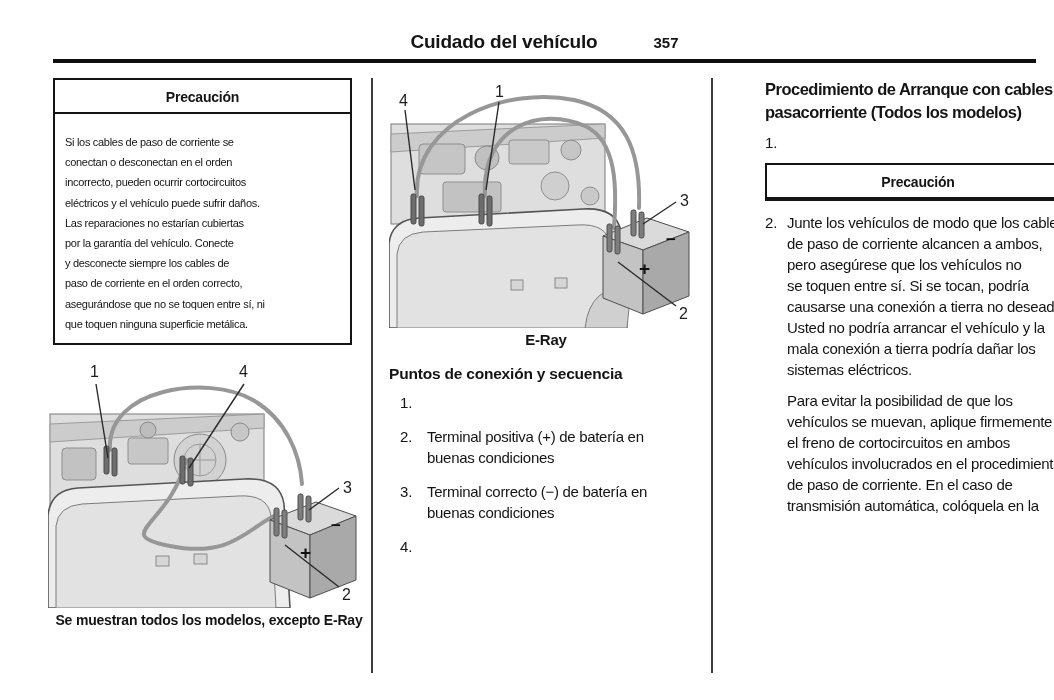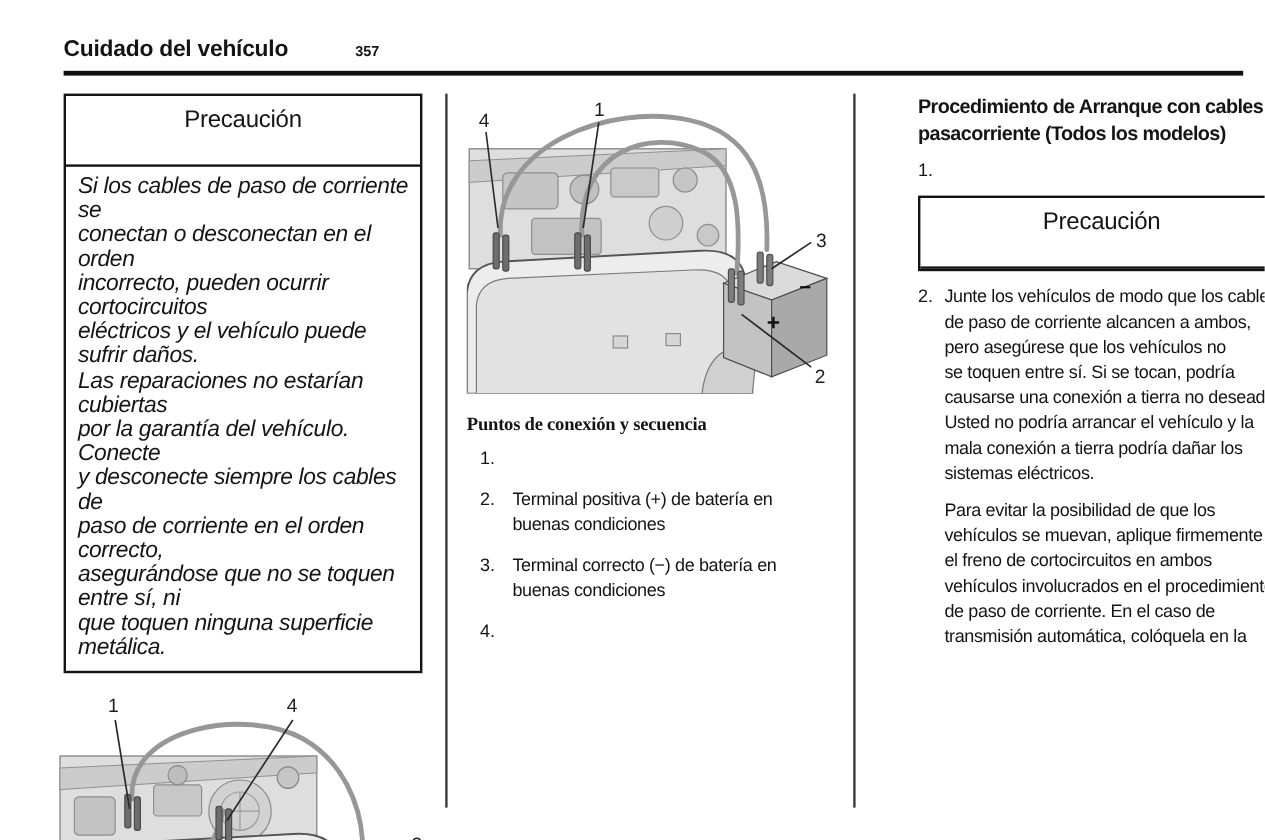--- a/index.html
+++ b/index.html
@@ -1,54 +1,54 @@
 <!DOCTYPE html>
 <html><head>
 <meta charset="utf-8">
 <style>
   html,body { margin:0; padding:0; background:#ffffff; }
   .page { position:relative; width:1054px; height:700px; background:#fff; overflow:hidden;
           font-family:"Liberation Sans", sans-serif; color:#141414; }
 
   
   .hdr { position:absolute; top:31px; left:53px; width:983px; display:flex;
-         justify-content:flex-start; align-items:baseline; }
+         justify-content:center; align-items:baseline; }
   .hdr-title { font-weight:bold; font-size:19px; letter-spacing:-0.2px; margin-right:56px; }
-  .hdr-num   { font-weight:bold; font-size:12px; }
+  .hdr-num   { font-weight:bold; font-size:15px; }
   .hdr-rule  { position:absolute; top:59px; left:53px; width:983px; height:4px; background:#0f0f0f; }
 
   
   .divider { position:absolute; top:78px; height:595px; width:2px; background:#3c3c3c; }
   .div1 { left:371px; } .div2 { left:711px; }
 
   .col { position:absolute; top:78px; }
   .col-left  { left:53px;  width:299px; }
   .col-mid   { left:389px; width:314px; }
   .col-right { left:755px; width:306px;margin-left:10px; }
 
   
   .caution { border:2px solid #141414; background:#fff; }
-  .caution-title { text-align:center; font-weight:normal; font-size:20px;
-                   padding:9px 0 25px; border-bottom:2px solid #141414; letter-spacing:-0.2px; }
-  .caution-body  { font-size:19px; line-height:20.2px; padding:7px 10px 9px;
-                   letter-spacing:-0.3px; white-space:pre-line;font-style:italic; }
+  .caution-title { text-align:center; font-weight:bold; font-size:14px;
+                   padding:9px 0 7px; border-bottom:2px solid #141414; letter-spacing:-0.2px; }
+  .caution-body  { font-size:11px; line-height:20.2px; padding:18px 10px 9px;
+                   letter-spacing:-0.3px; white-space:pre-line; }
 
   
   .fig-wrap-left { width:322px; margin-left:-5px; margin-top:13px; }
   .fig-caption { font-weight:bold; font-size:14px; text-align:center;
                  letter-spacing:-0.2px; margin-top:4px; }
   .fig-caption-mid { font-weight:bold; font-size:15px; text-align:center;
                  letter-spacing:-0.2px; margin-top:3px; }
   svg { display:block; }
   .fig-num { font-size:16px; fill:#1d1d1d; font-family:"Liberation Sans", sans-serif; }
   .bat-sym { font-weight:bold; fill:#101010; font-family:"Liberation Sans", sans-serif; }
   .callouts line { stroke:#2a2a2a; stroke-width:1.4; }
 
   
-  .subhead { font-weight:bold; font-size:15.5px; letter-spacing:-0.2px; margin-top:17px;font-family:Liberation Serif, serif; }
+  .subhead { font-weight:bold; font-size:15.5px; letter-spacing:-0.2px; margin-top:17px; }
   .olist { margin-top:9px; }
   .olist .item { display:flex; margin-bottom:13px; }
   .olist .num { flex:none; width:27px; padding-left:11px; font-size:15px; line-height:21px; }
   .olist .txt { font-size:15px; line-height:21px; letter-spacing:-0.3px; white-space:pre-line; }
 
   .proc-heading { font-weight:bold; font-size:16.5px; line-height:23px;
                   letter-spacing:-0.5px; white-space:pre-line; }
   .step { display:flex; margin-top:8px; }
   .step .num { flex:none; width:22px; font-size:15px; line-height:21px; }
   .step .txt { font-size:15px; line-height:21px; letter-spacing:-0.3px; white-space:pre-line; }
@@ -189,20 +189,21 @@
           <line x1="16" y1="32" x2="26" y2="112"></line>
           <line x1="110" y1="24" x2="97" y2="112"></line>
           <line x1="287" y1="124" x2="254" y2="146"></line>
           <line x1="287" y1="228" x2="229" y2="184"></line>
         </g>
         <text class="fig-num" x="10" y="28">4</text>
         <text class="fig-num" x="106" y="19">1</text>
         <text class="fig-num" x="291" y="128">3</text>
         <text class="fig-num" x="290" y="241">2</text>
       </svg>
+      <div class="fig-caption-mid">E-Ray</div>
     </div>
 
     <div class="subhead">Puntos de conexión y secuencia</div>
     <div class="olist">
       <div class="item">
         <span class="num">1.</span>
       </div>
       <div class="item">
         <span class="num">2.</span>
         <span class="txt">Terminal positiva (+) de batería en

